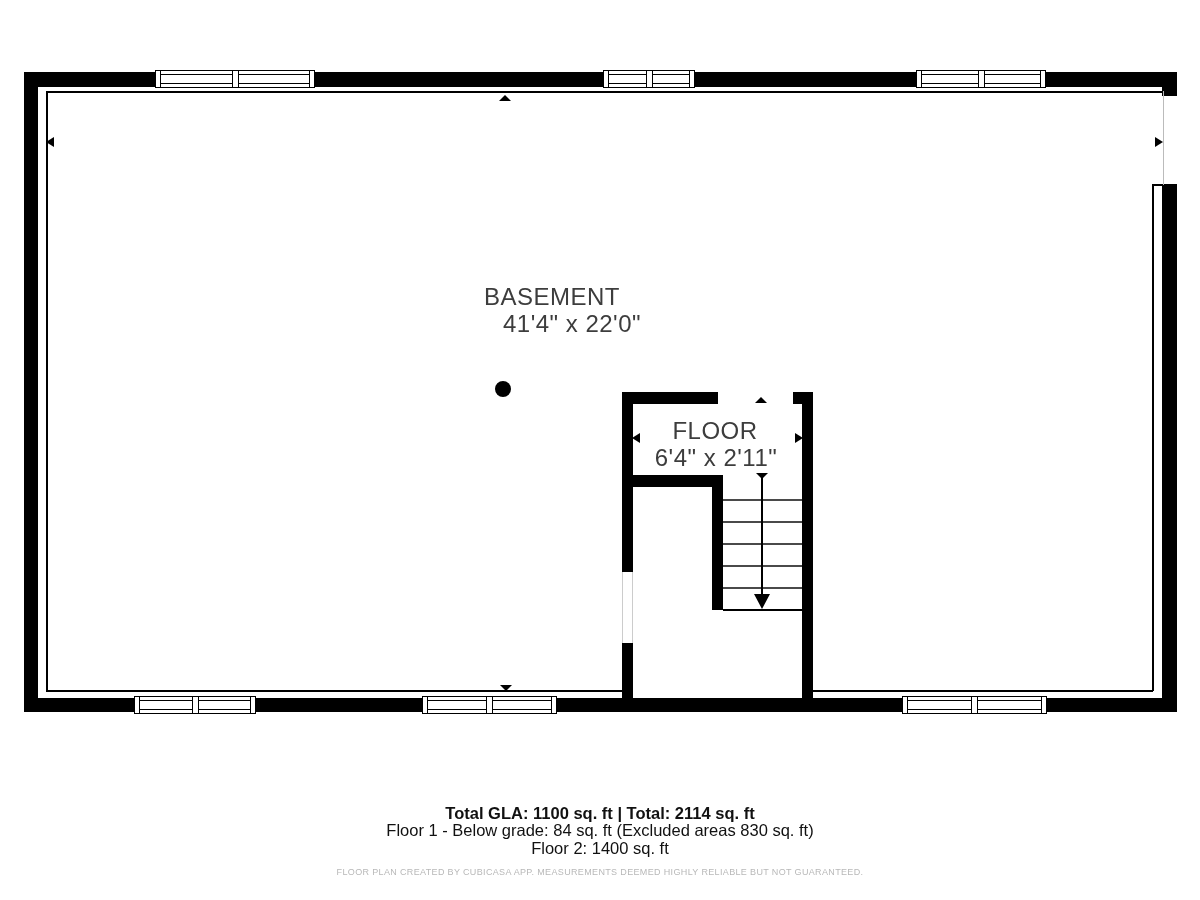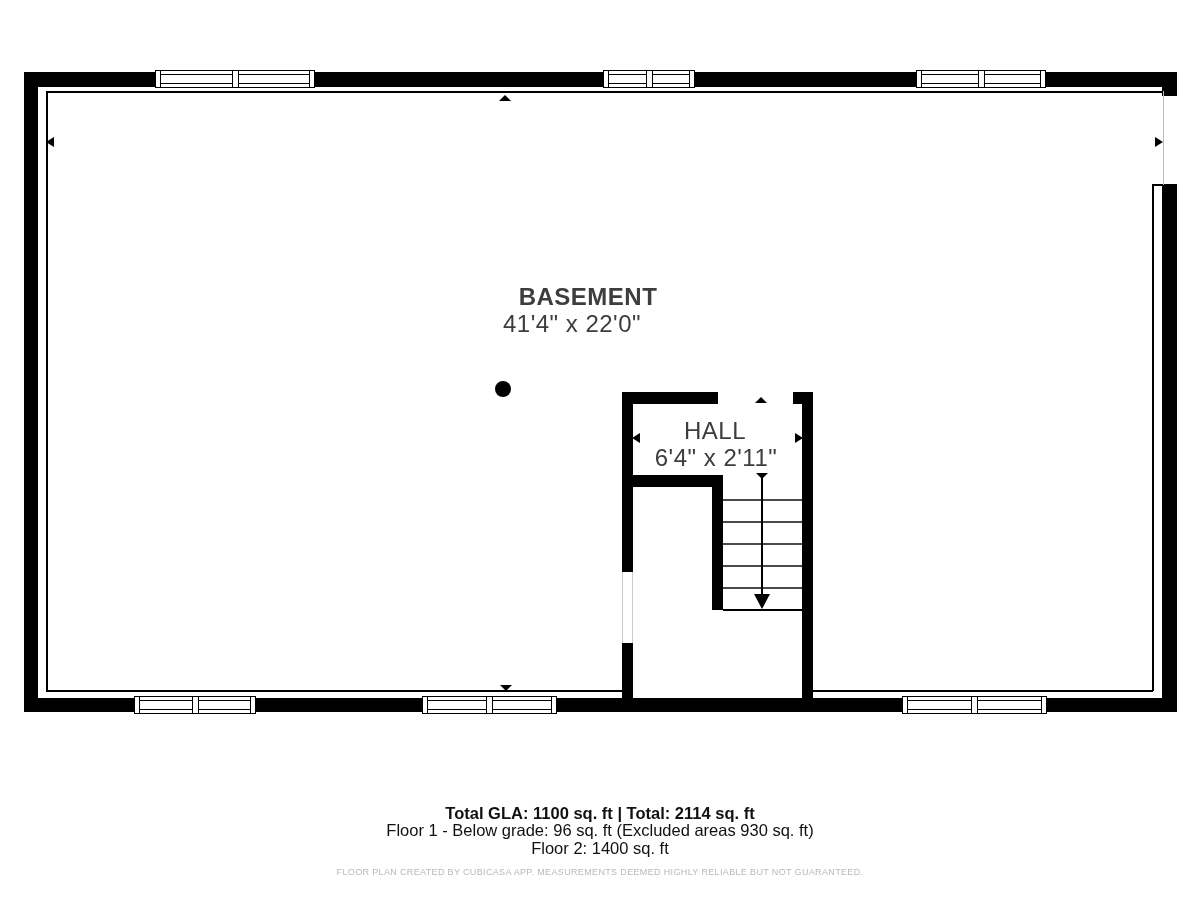--- a/index.html
+++ b/index.html
@@ -120,24 +120,24 @@
 
   <div class="tri tri-left" style="left:46px;top:137px;"></div>
   <div class="tri tri-up" style="left:499px;top:95px;"></div>
   <div class="tri tri-right" style="left:1155px;top:137px;"></div>
   <div class="tri tri-down" style="left:500px;top:685px;"></div>
   <div class="tri tri-left" style="left:632px;top:433px;"></div>
   <div class="tri tri-right" style="left:795px;top:433px;"></div>
 
   <div class="dot" style="left:495px;top:381px;"></div>
 
-  <div class="room-label room-name" style="left:438px;top:283px;width:300px;font-weight:bold;">BASEMENT</div>
+  <div class="room-label room-name" style="left:402px;top:283px;width:300px;">BASEMENT</div>
   <div class="room-label room-dims" style="left:422px;top:310px;width:300px;">41'4" x 22'0"</div>
-  <div class="room-label room-name" style="left:615px;top:417px;width:200px;">HALL</div>
+  <div class="room-label room-name" style="left:615px;top:417px;width:200px;">FLOOR</div>
   <div class="room-label room-dims" style="left:616px;top:444px;width:200px;">6'4" x 2'11"</div>
 </div>
 
 <div id="footer">
   <div class="ln bold">Total GLA: 1100 sq. ft | Total: 2114 sq. ft</div>
-  <div class="ln">Floor 1 - Below grade: 96 sq. ft (Excluded areas 930 sq. ft)</div>
+  <div class="ln">Floor 1 - Below grade: 84 sq. ft (Excluded areas 830 sq. ft)</div>
   <div class="ln">Floor 2: 1400 sq. ft</div>
 </div>
 <div id="disclaimer">FLOOR PLAN CREATED BY CUBICASA APP. MEASUREMENTS DEEMED HIGHLY RELIABLE BUT NOT GUARANTEED.</div>
 
 </body></html>

